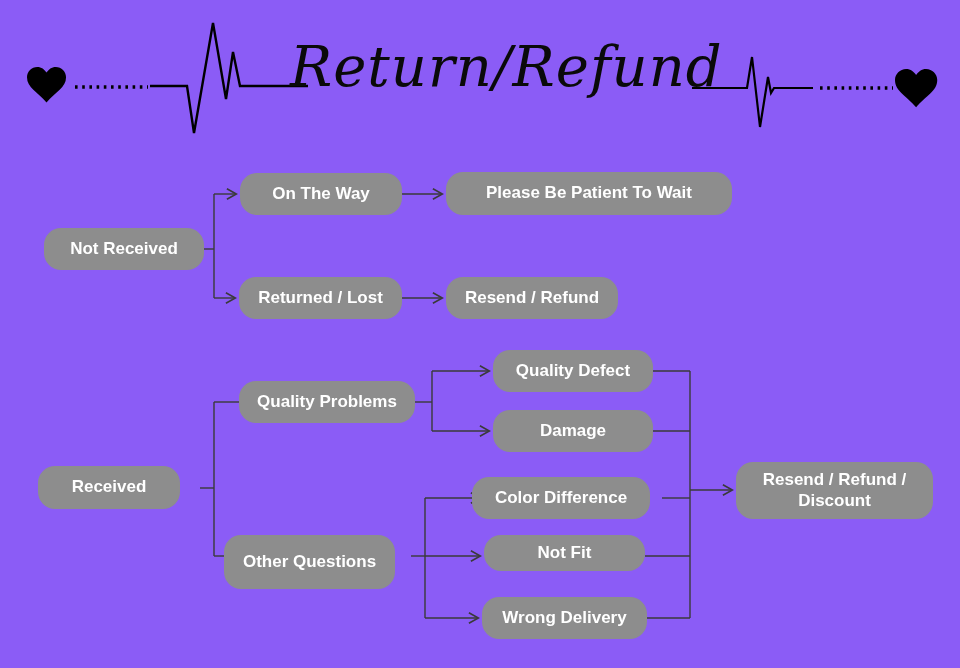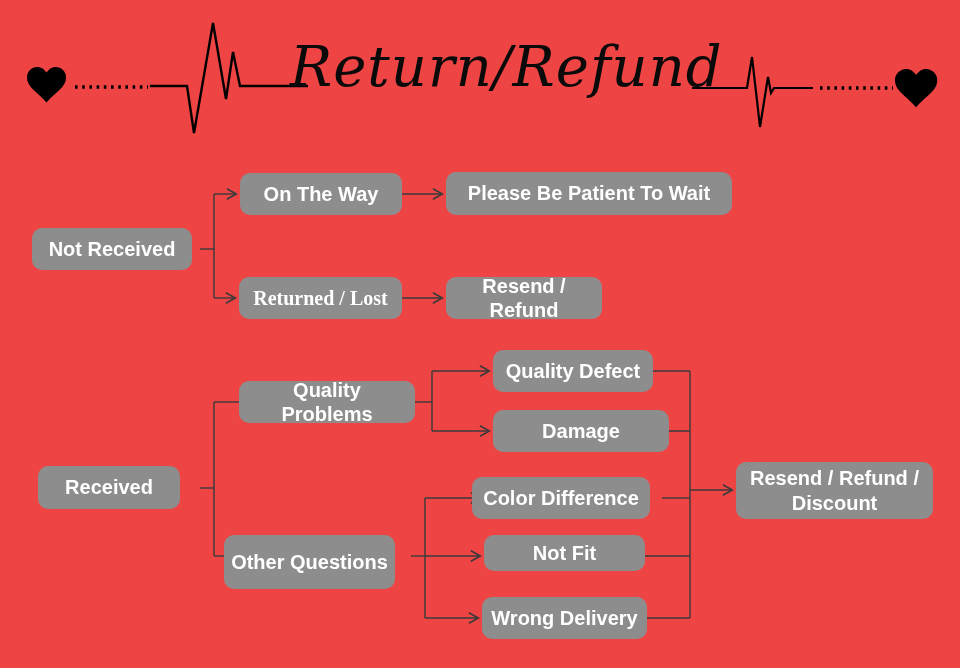--- a/index.html
+++ b/index.html
@@ -1,39 +1,39 @@
 <!DOCTYPE html>
 <html><head>
 <meta charset="utf-8">
 <style>
   * { margin:0; padding:0; box-sizing:border-box; }
   html,body { background:#ffffff; }
   body { font-family:"Liberation Sans", sans-serif; }
   .canvas {
     position:relative; width:960px; height:668px;
-    background:#ef4444; overflow:hidden;
+    background:#8b5cf6; overflow:hidden;
   }
   .layer { position:absolute; left:0; top:0; }
   .title {
     position:absolute; left:290px; top:34px; width:420px;
     text-align:center;
     font-family:"DejaVu Serif", serif;
     font-style:italic; font-weight:500;
     font-size:56px; color:#0a0a0a;
     letter-spacing:1px;
     white-space:nowrap;
   }
   .node {
     position:absolute;
     background:#8d8d8d;
     color:#ffffff;
-    border-radius:10px;
+    border-radius:17px;
     display:flex; align-items:center; justify-content:center;
     text-align:center;
-    font-weight:bold; font-size:20px; line-height:1.22;
+    font-weight:bold; font-size:17px; line-height:1.22;
     padding:2px 6px;
   }
 </style>
 </head>
 <body>
 
 <div class="canvas">
 
   <svg class="layer" width="960" height="160" viewBox="0 0 960 160">
 
@@ -86,39 +86,39 @@
       <path d="M653,371 H690"></path>
       <path d="M653,431 H690"></path>
       <path d="M662,498 H690"></path>
       <path d="M645,556 H690"></path>
       <path d="M647,618 H690"></path>
       <path d="M690,371 V618"></path>
       <path d="M690,490 H732" marker-end="url(#arw)"></path>
     </g>
   </svg>
 
-  <div class="node" style="left:32px;  top:228px; width:160px; height:42px;">Not Received</div>
+  <div class="node" style="left:44px;  top:228px; width:160px; height:42px;">Not Received</div>
 
   <div class="node" style="left:240px; top:173px; width:162px; height:42px;">On The Way</div>
 
   <div class="node" style="left:446px; top:172px; width:286px; height:43px;">Please Be Patient To Wait</div>
 
-  <div class="node" style="left:239px; top:277px; width:163px; height:42px;font-family:Liberation Serif, serif;">Returned / Lost</div>
+  <div class="node" style="left:239px; top:277px; width:163px; height:42px;">Returned / Lost</div>
 
-  <div class="node" style="left:446px; top:277px; width:156px; height:42px;">Resend / Refund</div>
+  <div class="node" style="left:446px; top:277px; width:172px; height:42px;">Resend / Refund</div>
 
   <div class="node" style="left:38px;  top:466px; width:142px; height:43px;">Received</div>
 
   <div class="node" style="left:239px; top:381px; width:176px; height:42px;">Quality Problems</div>
 
   <div class="node" style="left:224px; top:535px; width:171px; height:54px;">Other Questions</div>
 
   <div class="node" style="left:493px; top:350px; width:160px; height:42px;">Quality Defect</div>
 
-  <div class="node" style="left:493px; top:410px; width:176px; height:42px;">Damage</div>
+  <div class="node" style="left:493px; top:410px; width:160px; height:42px;">Damage</div>
 
   <div class="node" style="left:472px; top:477px; width:178px; height:42px;">Color Difference</div>
 
   <div class="node" style="left:484px; top:535px; width:161px; height:36px;">Not Fit</div>
 
   <div class="node" style="left:482px; top:597px; width:165px; height:42px;">Wrong Delivery</div>
 
   <div class="node" style="left:736px; top:462px; width:197px; height:57px;">Resend / Refund / Discount</div>
 
 </div>

